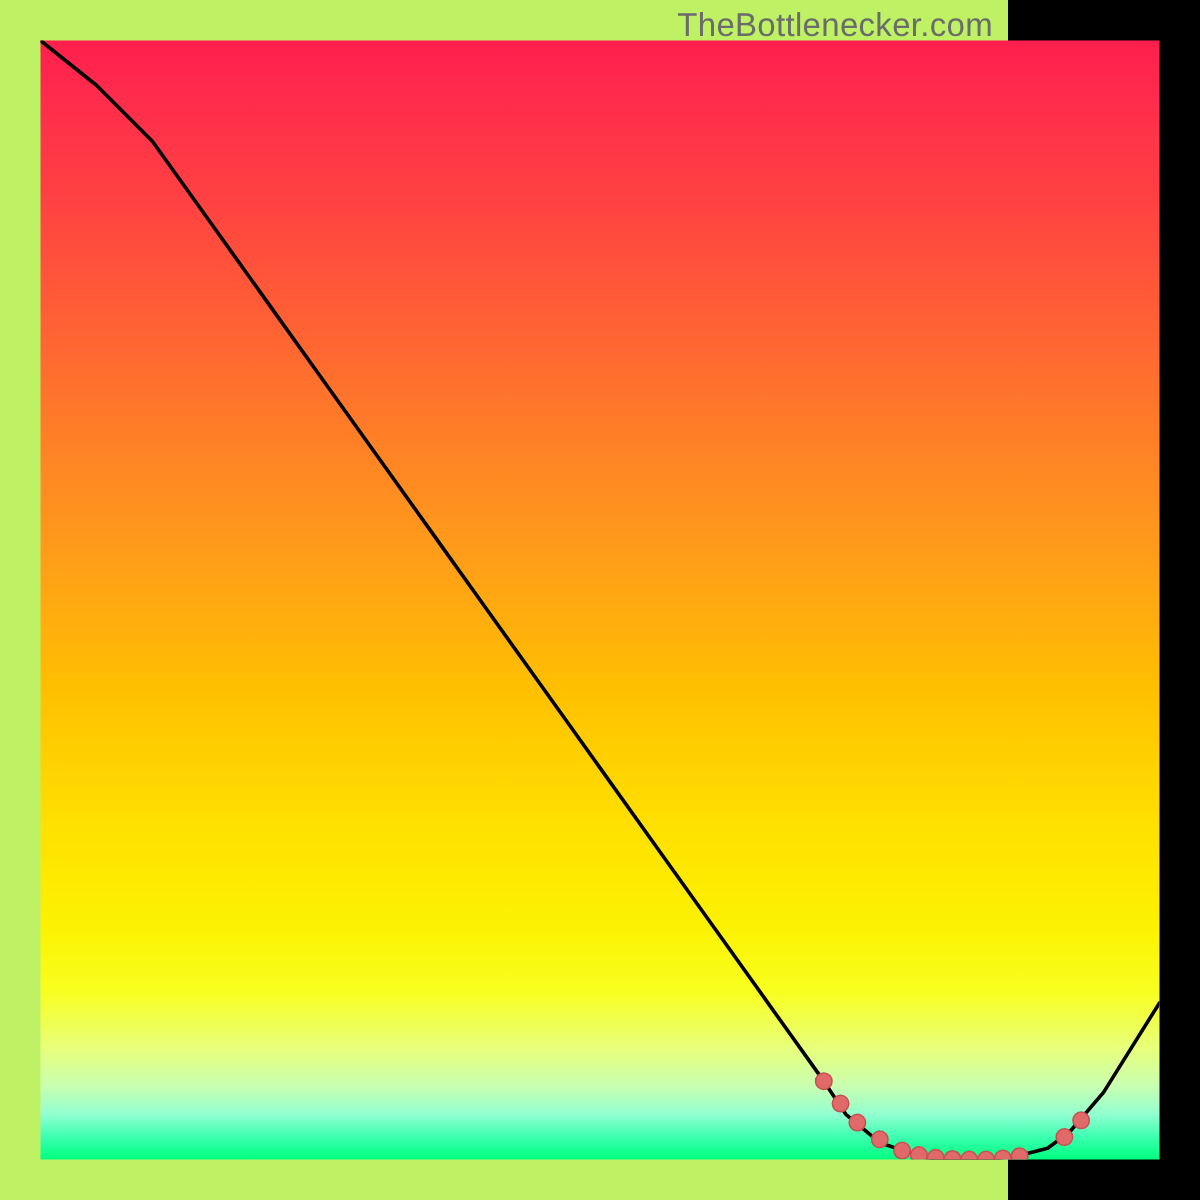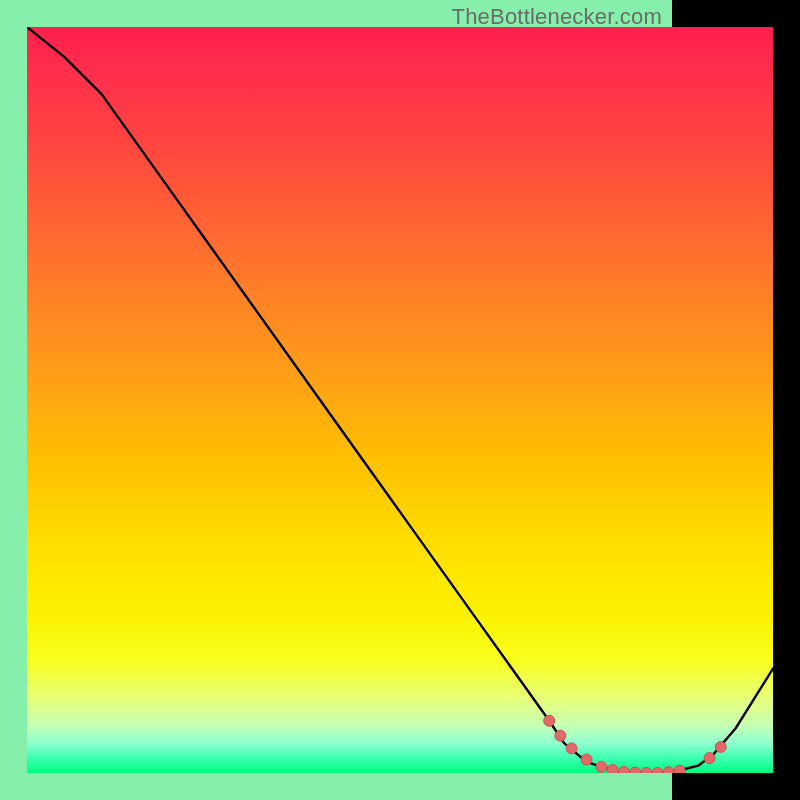--- a/index.html
+++ b/index.html
@@ -8,21 +8,21 @@
     width: 800px;
     height: 800px;
     background: #000000;
     font-family: Arial, Helvetica, sans-serif;
     overflow: hidden;
   }
   .frame {
     position: relative;
     width: 672px;
     height: 800px;
-    background: #86efac;
+    background: #bef264;
     text-decoration: underline;
   }
   .watermark {
     position: absolute;
     top: 4px;
     right: 10px;
     color: #6b6b6b;
     font-size: 22px;
     font-weight: 400;
     letter-spacing: 0.2px;

